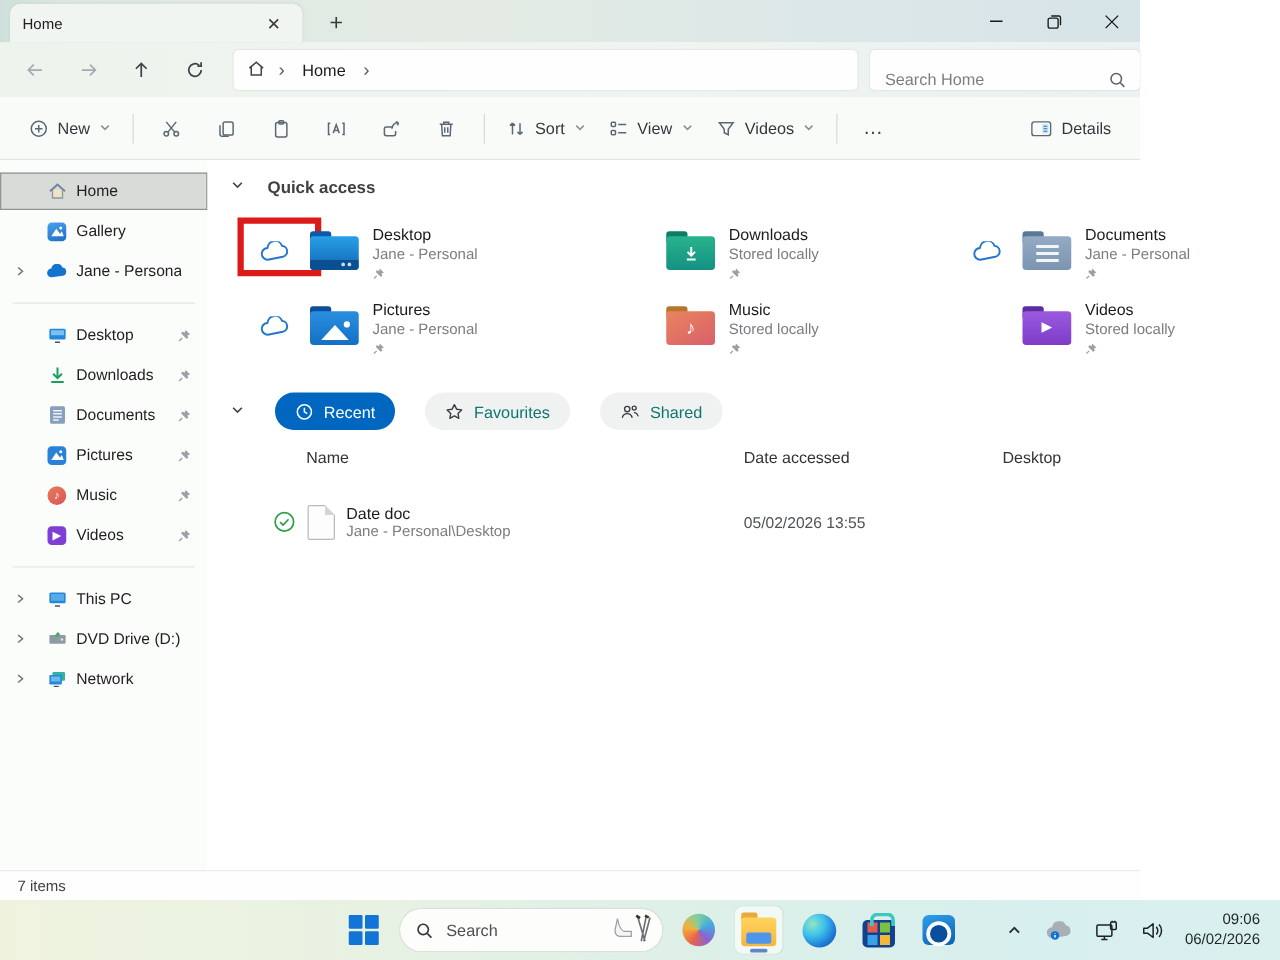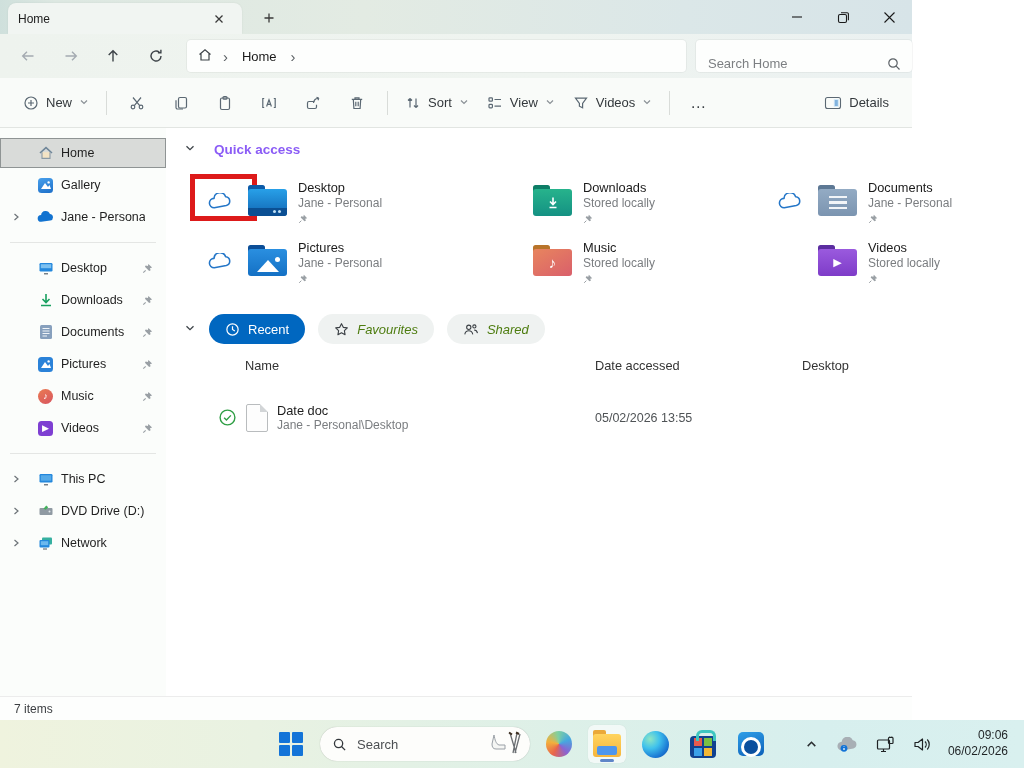--- a/index.html
+++ b/index.html
@@ -57,21 +57,21 @@
   .sb-item .sb-chev { position:absolute; left:10px; width:12px; display:flex; }
   .sb-item .sb-ic { position:absolute; left:36px; width:17px; height:17px; display:flex; align-items:center; justify-content:center; }
   .sb-item .sb-label { position:absolute; left:60px; right:20px; white-space:nowrap; overflow:hidden; }
   .sb-item .sb-pin { position:absolute; right:12px; top:9px; }
   .sb-item.sel { background:#d9dbd9; border-color:#8f9494; }
   .sb-divider { height:1px; background:#e4e6e4; margin:10px 10px 10px 10px; }
 
   
   .content { position:absolute; left:166px; top:128px; right:0; bottom:24px; background:#fff; }
   .section-head { position:absolute; left:18px; display:flex; align-items:center; gap:18px; }
-  .section-title { font-size:13.5px; font-weight:700; color:#8b5cf6; }
+  .section-title { font-size:13.5px; font-weight:700; color:#404040; }
   .qa-head { top:14px; }
   .tiles { position:absolute; left:26px; top:48px; display:grid; grid-template-columns:285px 285px 285px; grid-auto-rows:60px; }
   .tile { position:relative; display:flex; align-items:flex-start; padding-top:4px; border-radius:4px; }
   .tile-status { position:relative; width:56px; height:42px; display:flex; align-items:center; justify-content:center; flex:0 0 auto; }
   .tile-hl { position:absolute; left:-2px; top:-6px; width:67px; height:47px; border:5px solid #dd1a1a; }
   .tile-text { margin-left:11px; line-height:1.22; }
   .tile-name { font-size:12.8px; color:#1b1b1b; }
   .tile-sub { font-size:12px; color:#7a7d80; }
   .tile-pin { margin-top:2px; }
 
@@ -87,24 +87,24 @@
   .f-pictures  .ftab{background:#0c4e97;} .f-pictures  .fbody{background:linear-gradient(180deg,#2a8fe0,#1470c4);}
   .f-music     .ftab{background:#b8742a;} .f-music     .fbody{background:linear-gradient(150deg,#e8855e,#d95f6b);}
   .f-videos    .ftab{background:#5b2da0;} .f-videos    .fbody{background:linear-gradient(180deg,#9a5ade,#7e3cc8);}
   .fglyph { color:#fff; font-size:15px; line-height:1; }
   .fglyph.small { font-size:11px; }
   .mountain { width:0; height:0; border-left:11px solid transparent; border-right:11px solid transparent; border-bottom:12px solid #fff; position:relative; top:3px; }
   .sun { position:absolute; right:7px; top:8px; width:5px; height:5px; border-radius:50%; background:#fff; }
   .doclines { width:18px; height:14px; background:repeating-linear-gradient(180deg,#f2f5f8 0 2.5px, transparent 2.5px 5.5px); }
 
   
-  .files-tabs { position:absolute; left:18px; top:186px; display:flex; align-items:center; gap:13px; }
+  .files-tabs { position:absolute; left:18px; top:186px; display:flex; align-items:center; gap:24px; }
   .pill { height:30px; border-radius:15px; display:flex; align-items:center; gap:8px; padding:0 16px; font-size:13px; }
   .pill.active { background:#0067c0; color:#fff; }
-  .pill.inactive { background:#eff2f1; color:#4d7c0f;font-style:italic; }
+  .pill.inactive { background:#eff2f1; color:#0f766e; }
   .table-head { position:absolute; left:0; top:230px; right:0; display:grid; grid-template-columns:429px 207px 1fr; font-size:12.8px; color:#333; }
   .table-head .c1 { padding-left:79px; }
   .file-row { position:absolute; left:0; top:264px; right:10px; height:52px; display:grid; grid-template-columns:429px 207px 1fr; align-items:center; border-radius:4px; }
   .row-main { display:flex; align-items:center; padding-left:52px; gap:9px; }
   .docpage { position:relative; width:22px; height:28px; background:#fdfdfd; border:1px solid #b9bcbe; border-radius:2px; }
   .docpage::before { content:""; position:absolute; right:-1px; top:-1px; border-style:solid; border-width:0 8px 8px 0; border-color:#fff #fff #d2d5d7 #d2d5d7; }
   .row-text { line-height:1.25; }
   .row-name { font-size:12.8px; color:#1c1c1c; }
   .row-path { font-size:12px; color:#7a7d80; }
   .row-date { font-size:12.5px; color:#4f5356; }

